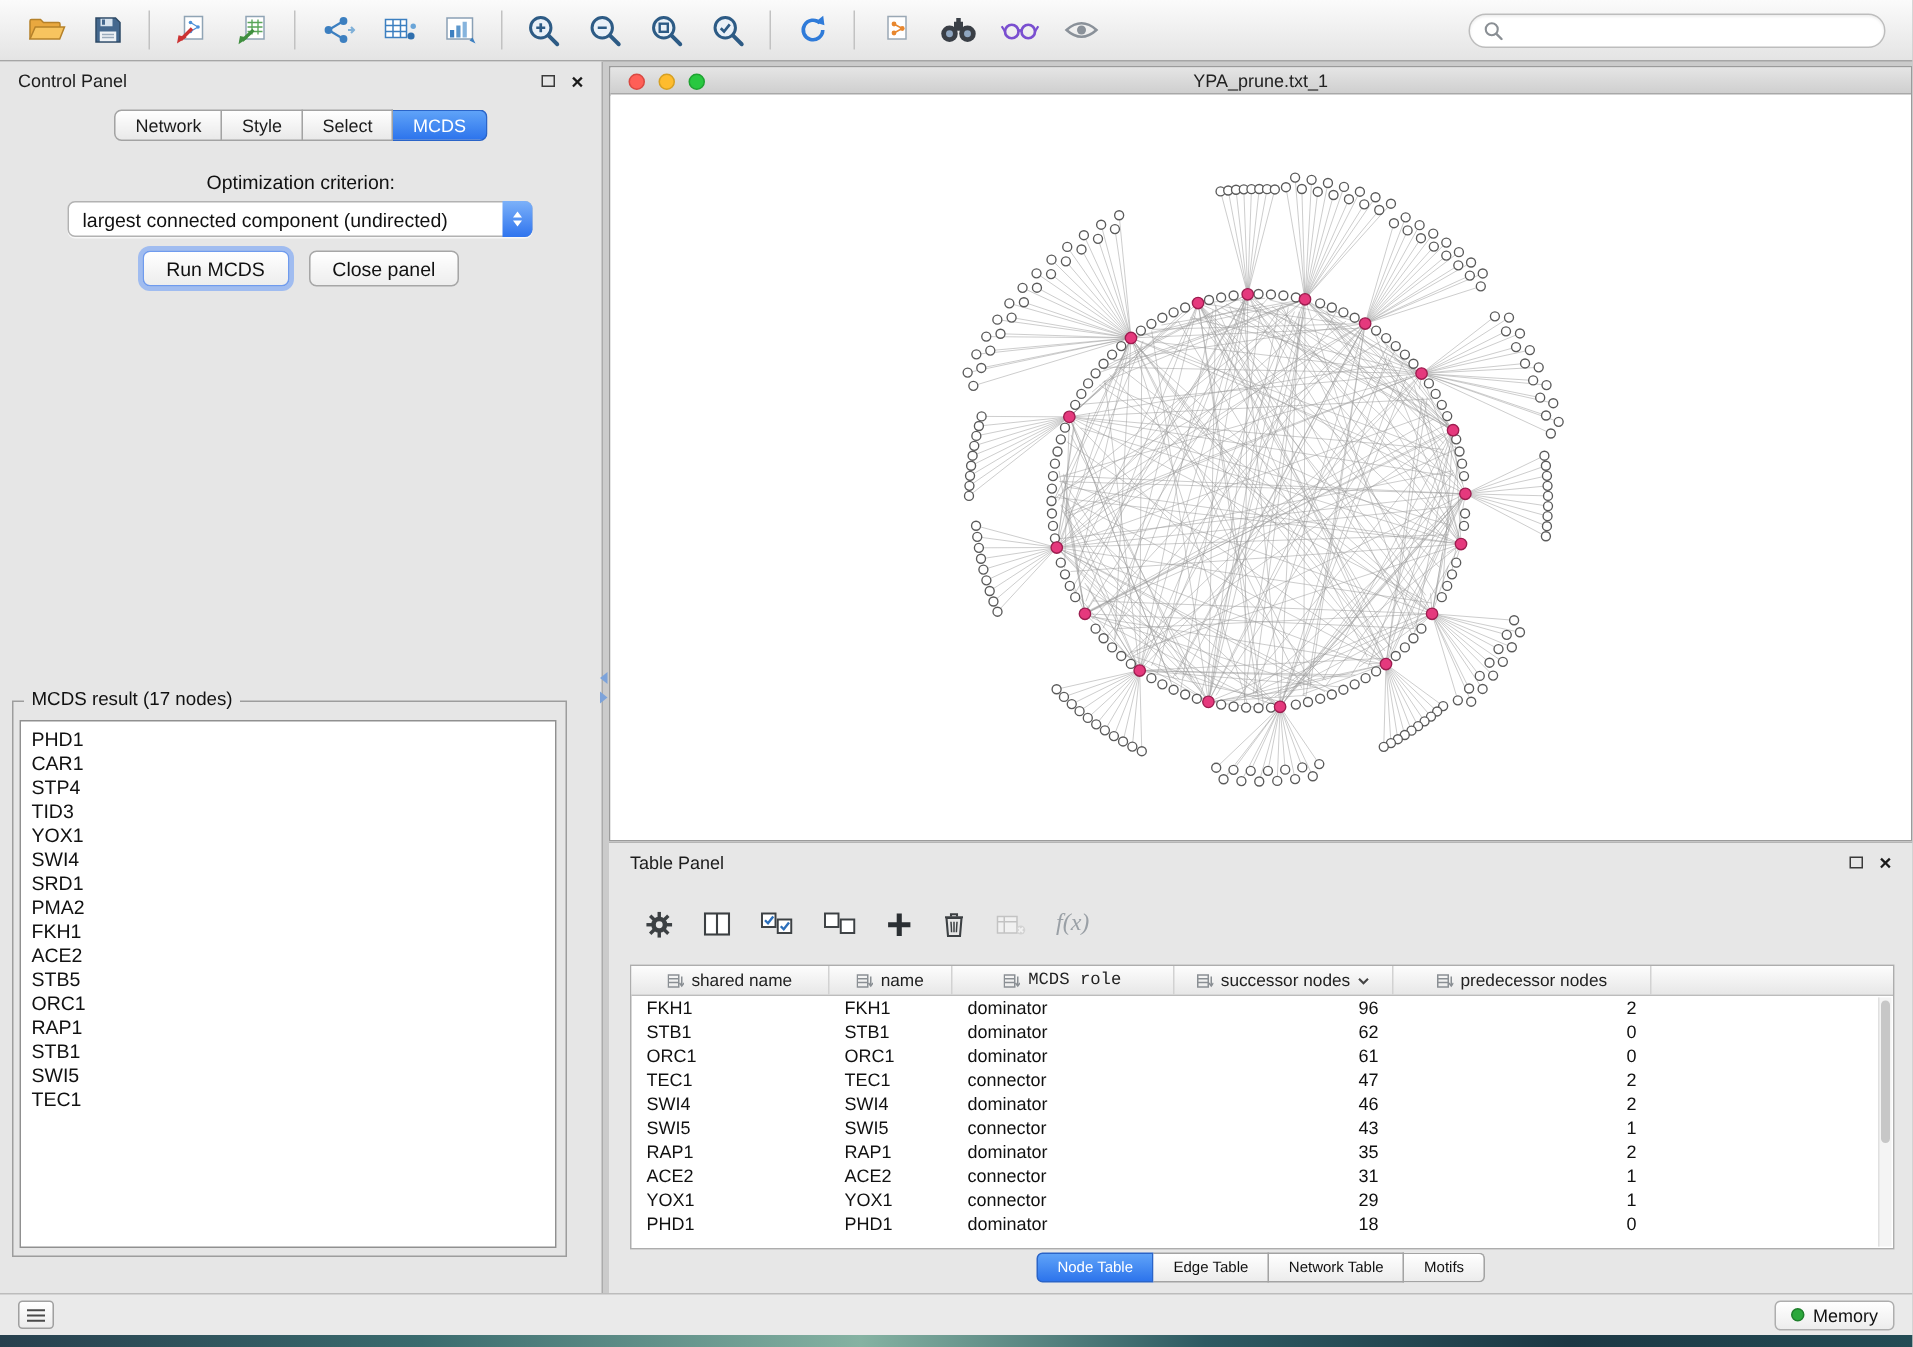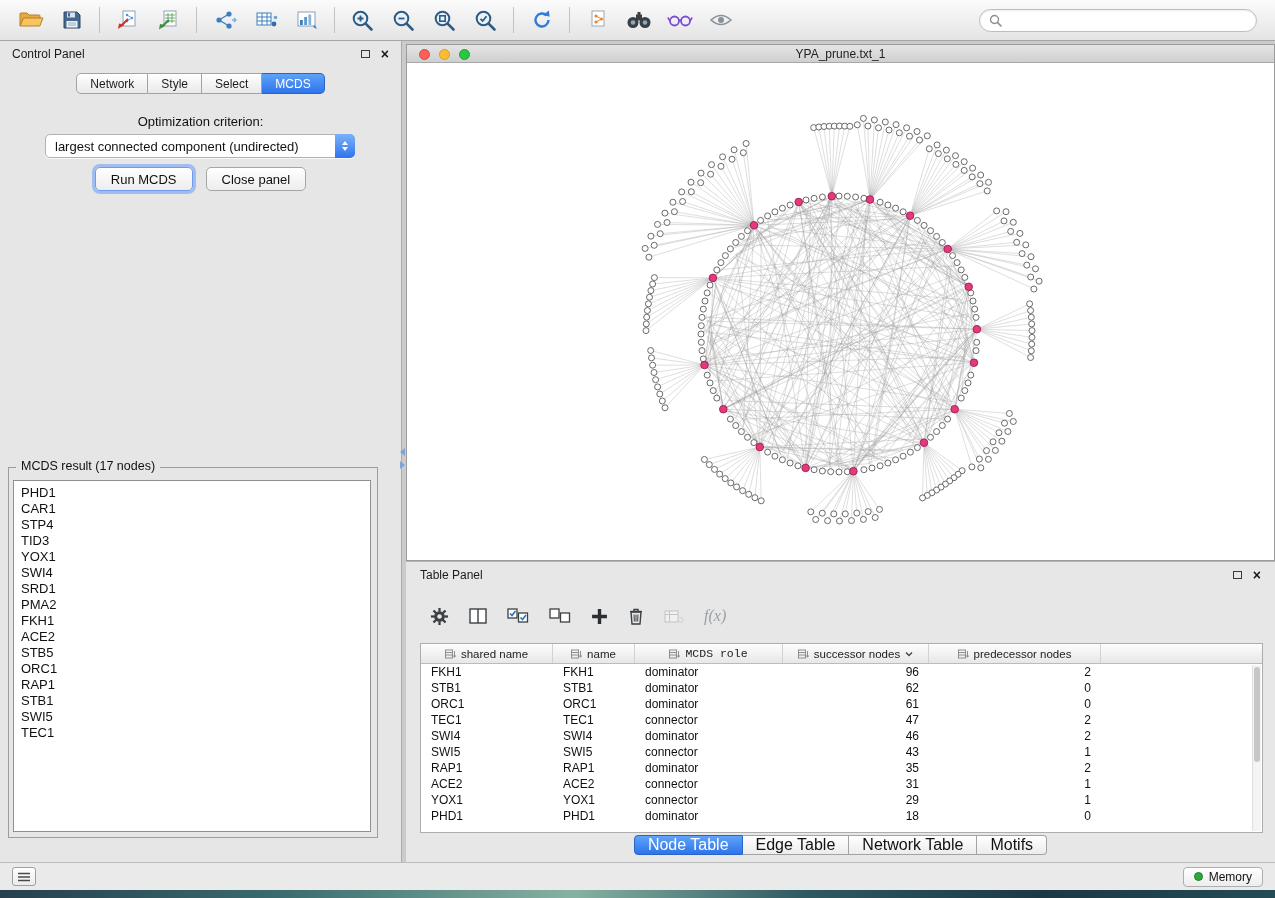--- a/index.html
+++ b/index.html
@@ -118,21 +118,21 @@
   }
   .th.filler { flex:1 1 auto; border-right:none; }
   .tr { display:flex; height:16px; align-items:center; }
   .td { flex:0 0 auto; font-size:12px; color:#111; padding:0 10px; white-space:nowrap; overflow:hidden; }
   .td.num { text-align:right; }
   .vscroll { position:absolute; top:21px; right:1px; bottom:1px; width:9px; background:#f4f4f4; border-left:1px solid #e0e0e0; }
   .vthumb { position:absolute; top:2px; left:1px; width:6px; height:95px; background:#c7c7c7; border-radius:3px; }
 
   .table-tabs { position:absolute; top:273px; left:0; right:0; display:flex; justify-content:center; }
   .seg-item {
-    font-size:16px; height:20px; display:flex; align-items:center; padding:0 13px; color:#111;
+    font-size:10px; height:20px; display:flex; align-items:center; padding:0 13px; color:#111;
     background:linear-gradient(#ffffff,#ececec); border:1px solid #a3a3a3; border-left:none;
   }
   .seg-item:first-child { border-left:1px solid #a3a3a3; border-radius:4px 0 0 4px; }
   .seg-item:last-child { border-radius:0 4px 4px 0; }
   .seg-item.active { background:linear-gradient(#5fa3f8,#2d74ec); color:#fff; border-color:#2a64c8; }
 
   
   .statusbar {
     position:absolute; top:862px; left:0; width:1275px; height:28px;
     background:#eaeaea; border-top:1px solid #bcbcbc;

